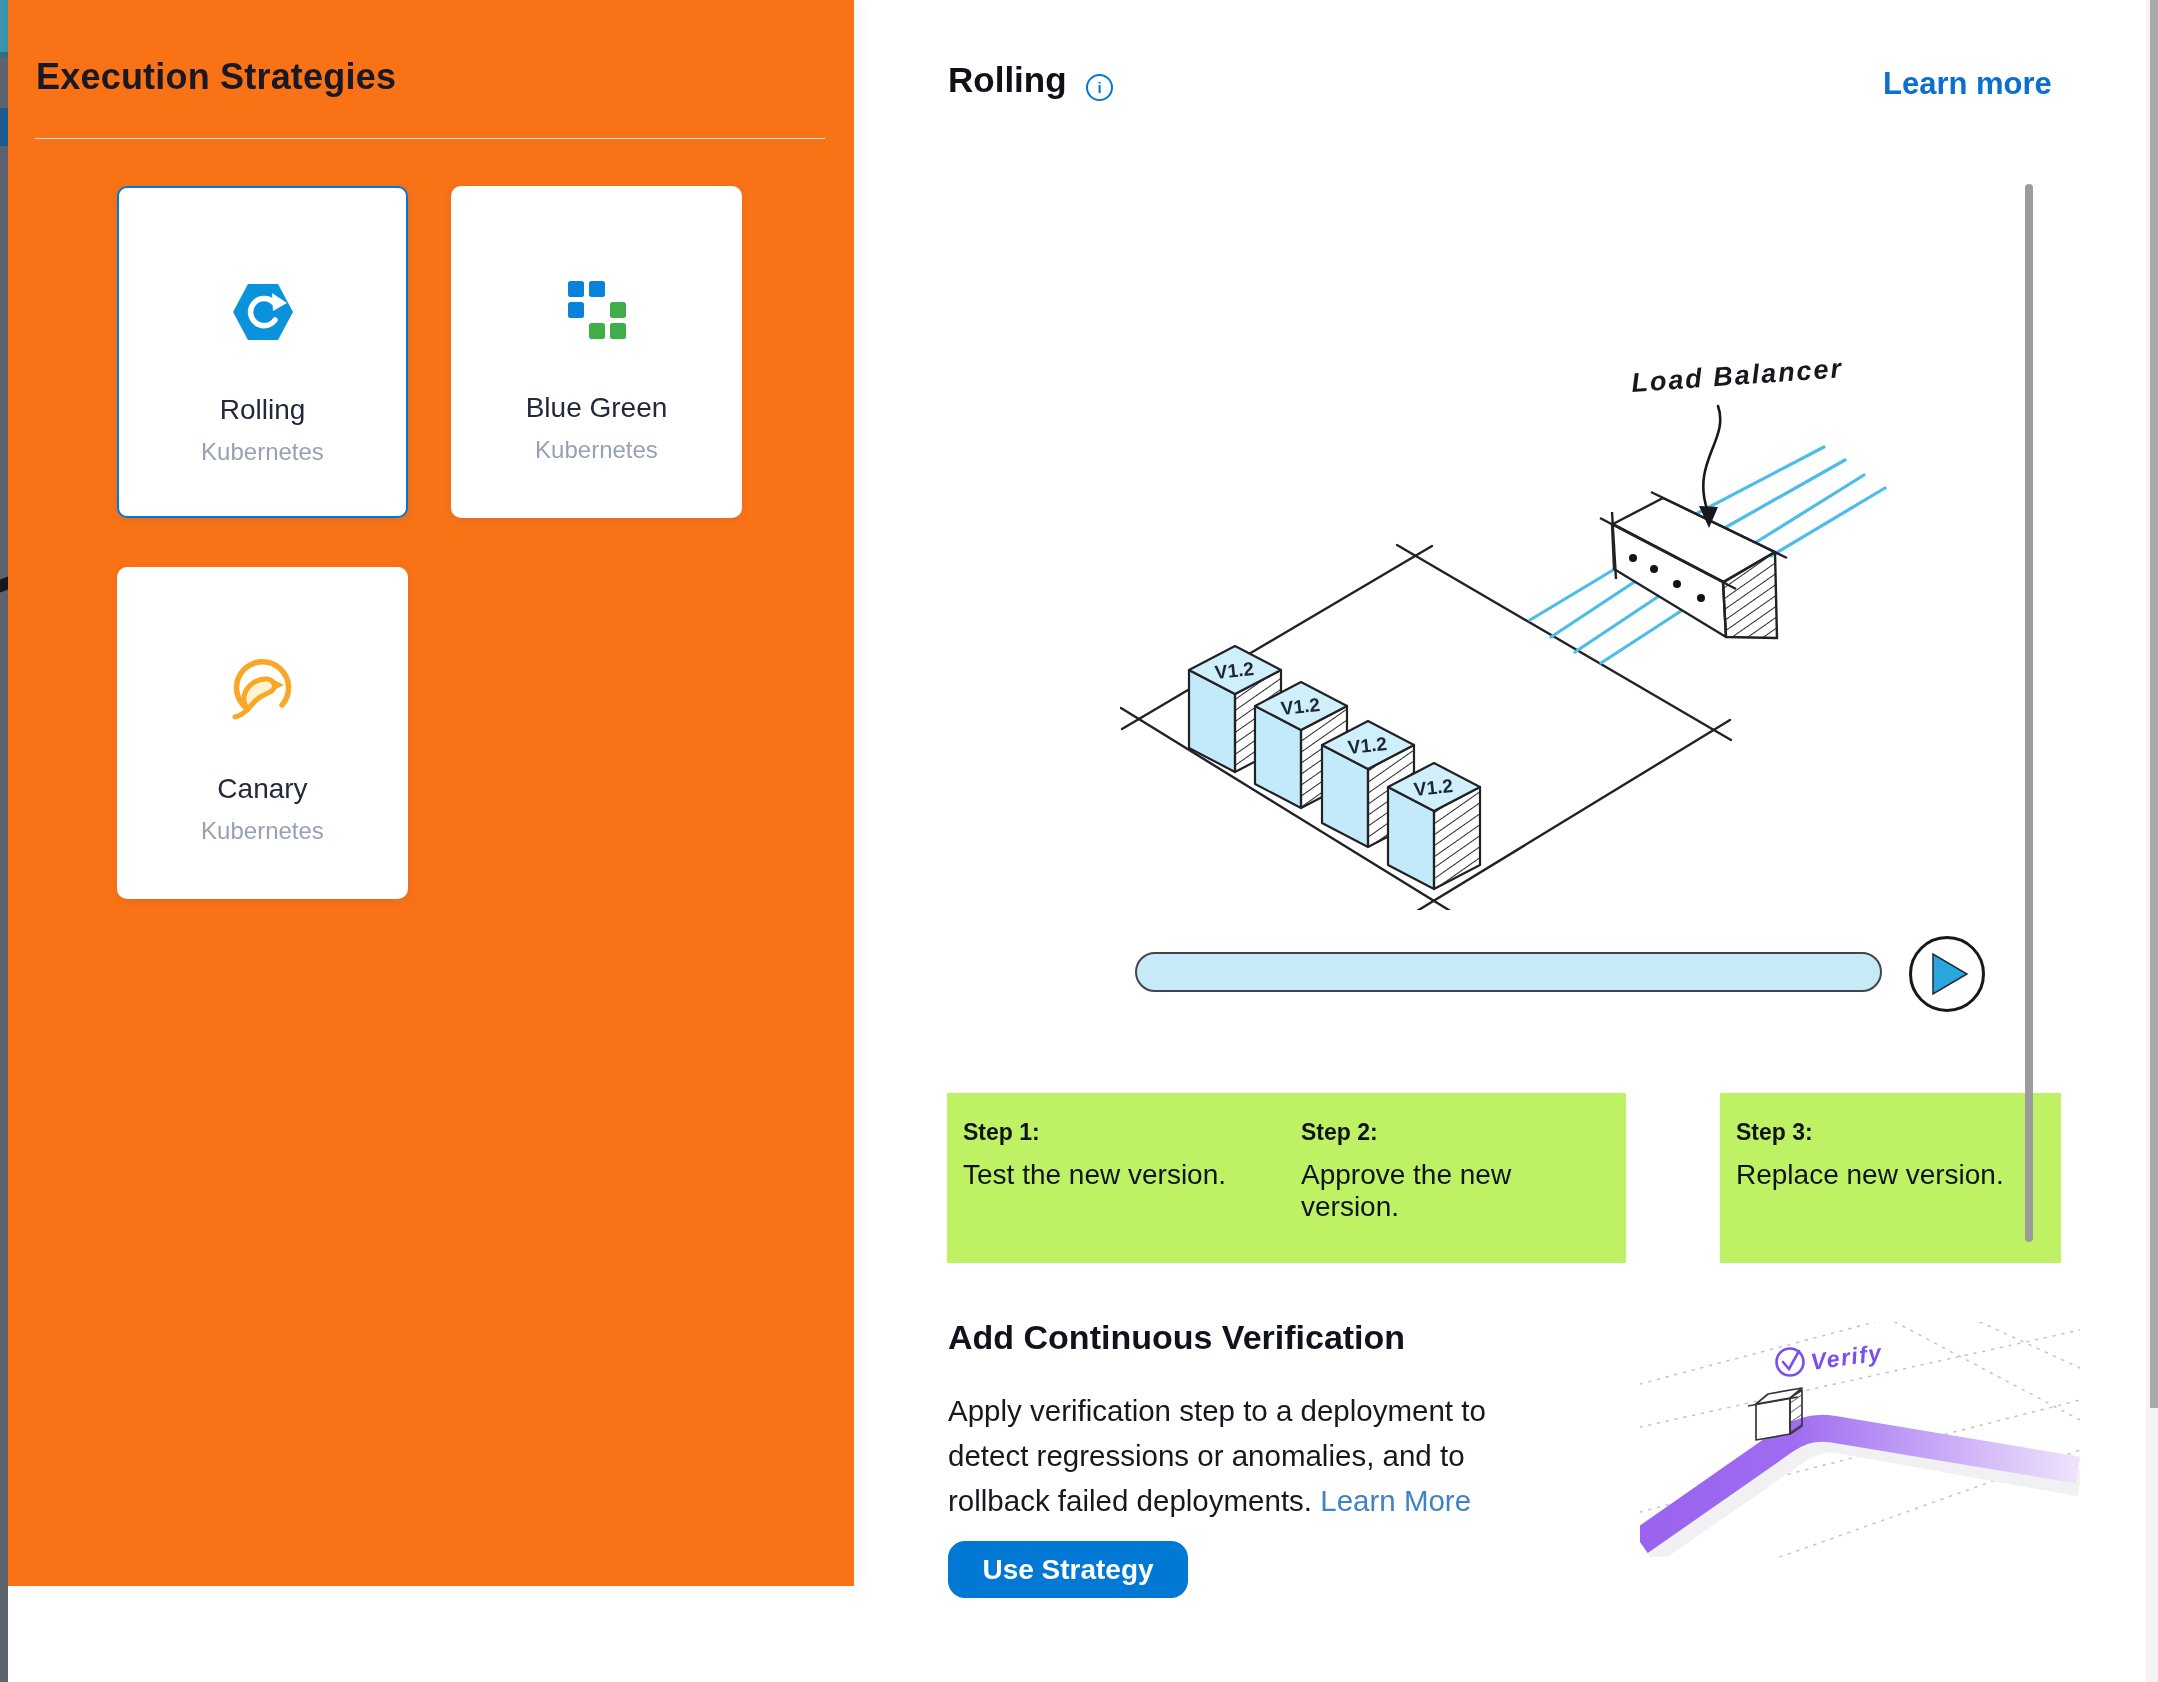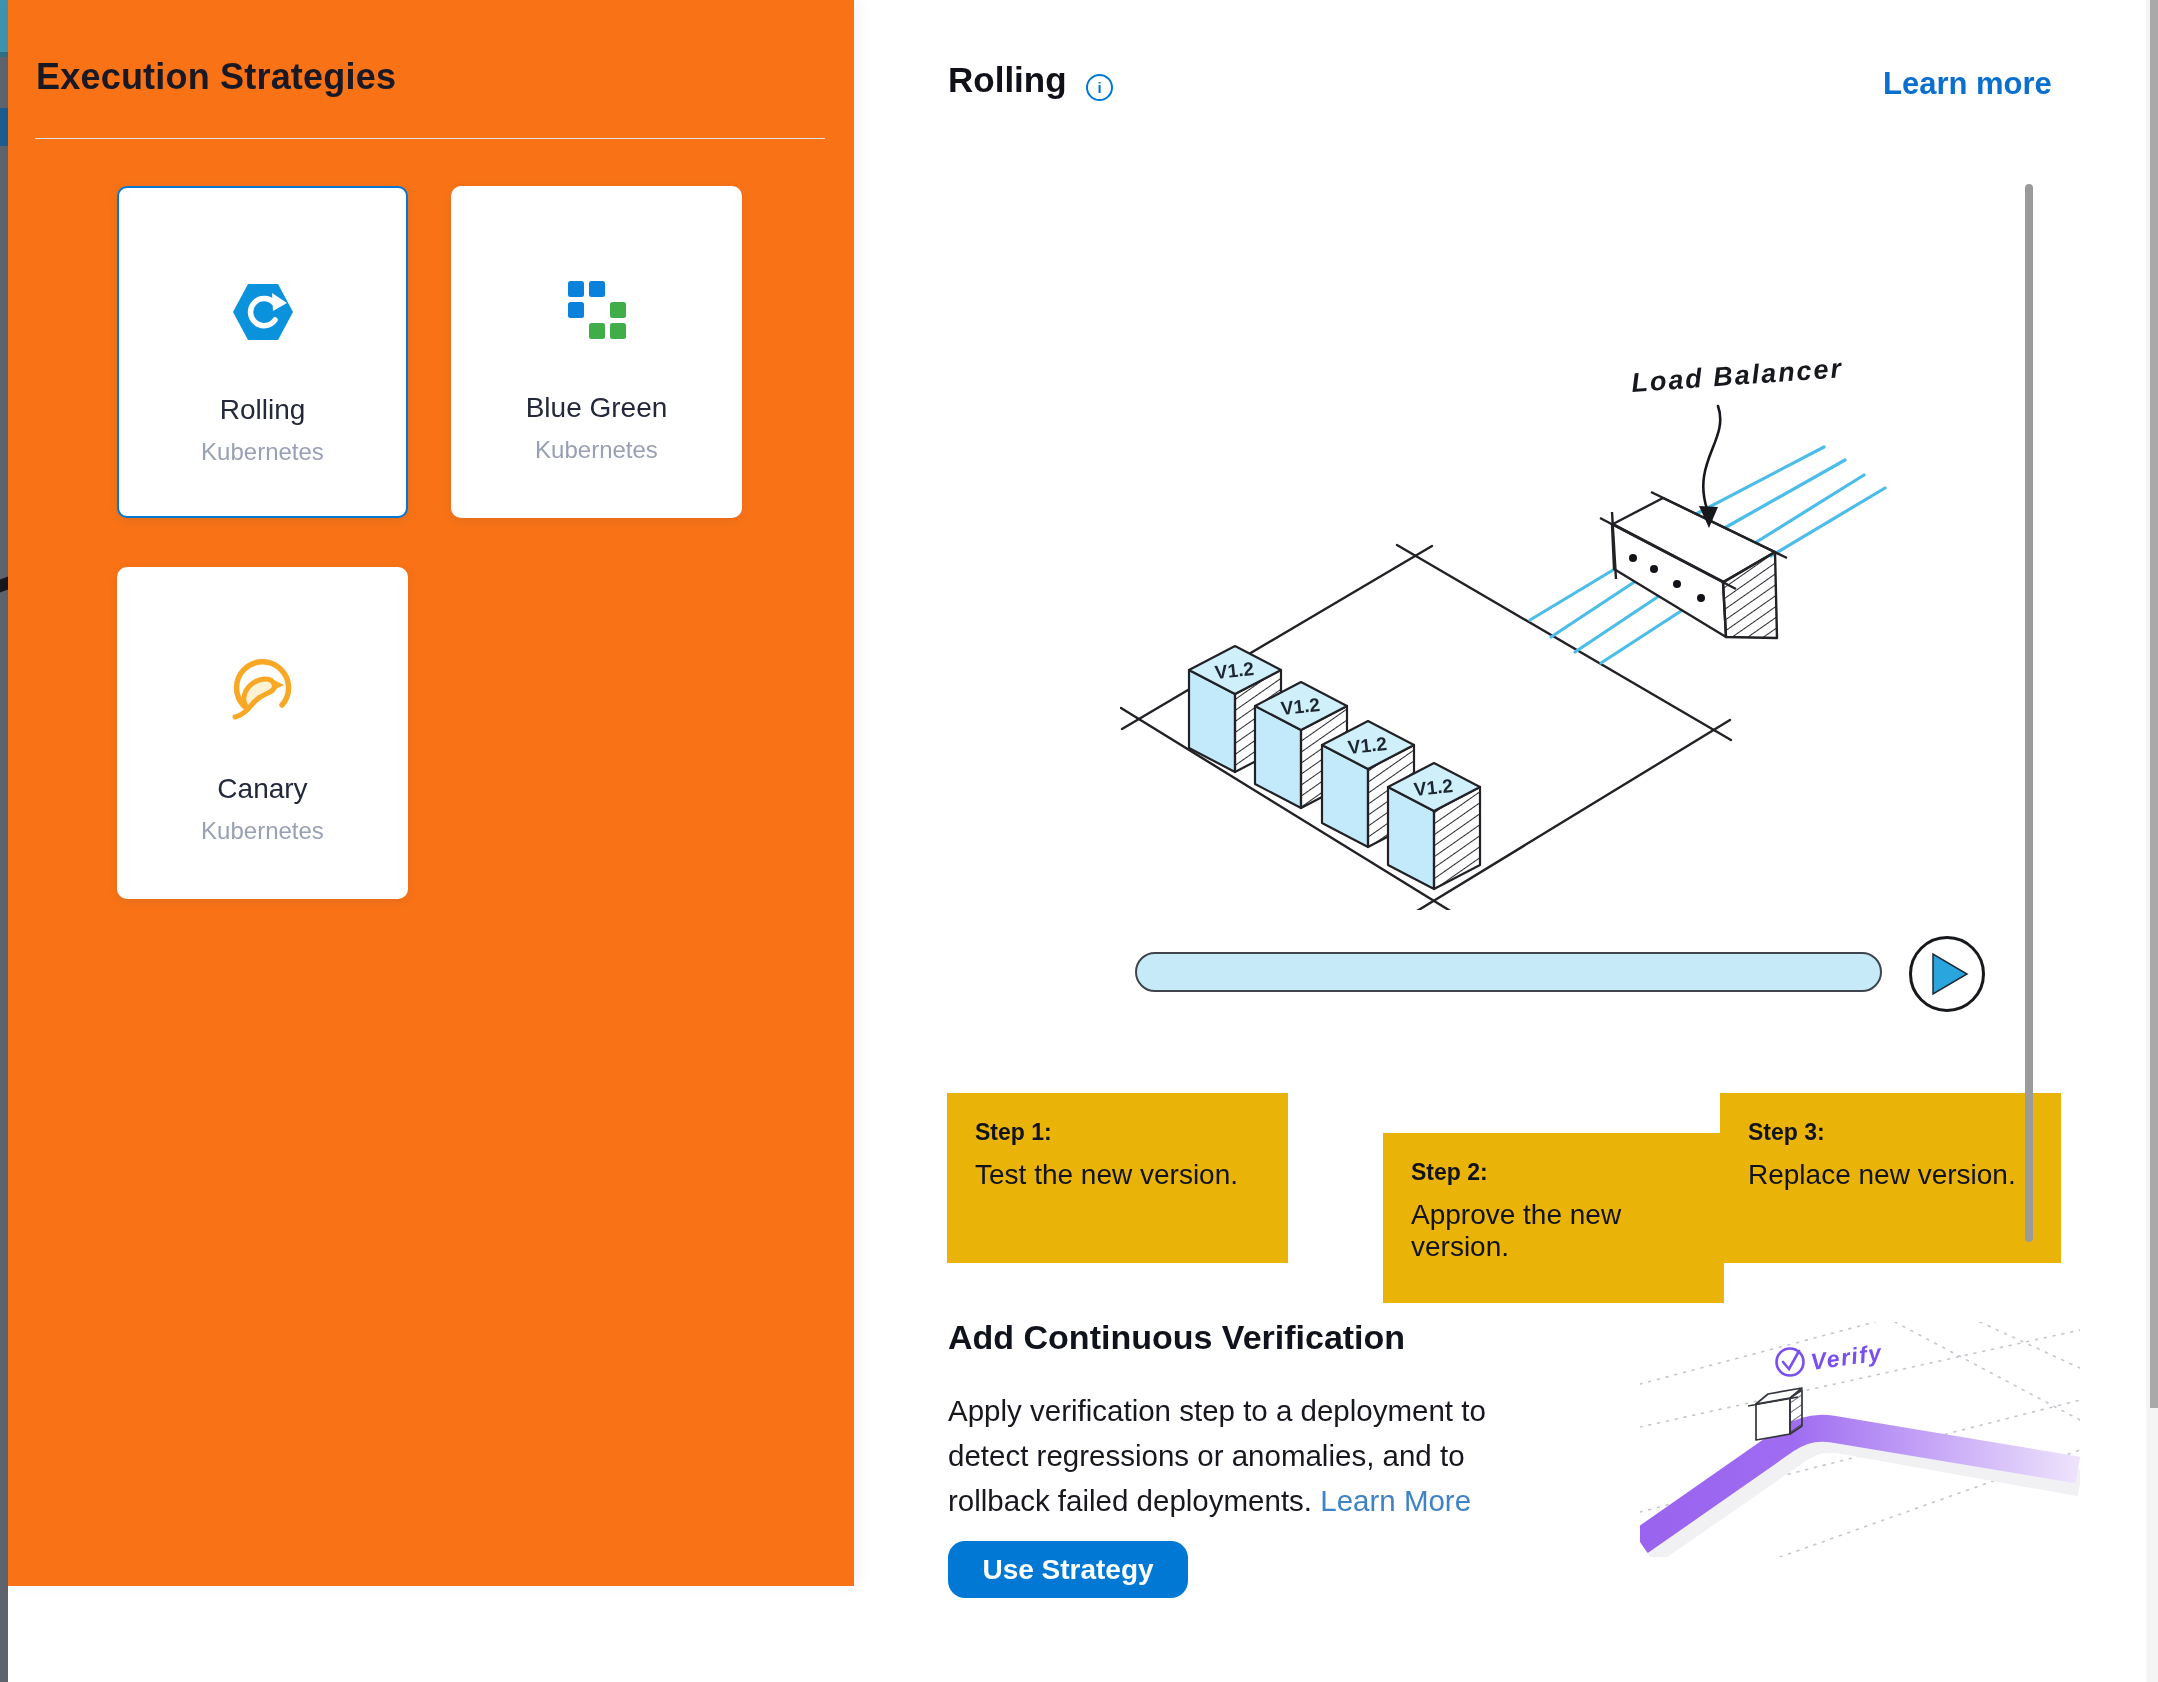--- a/index.html
+++ b/index.html
@@ -38,22 +38,22 @@
   .detail-desc { position:absolute; left:948px; top:150px; width:1080px; font-size:30px; line-height:45px; color:#17171f; }
 
   .illustration { position:absolute; left:1120px; top:340px; }
 
   .progress-bar { position:absolute; left:1135px; top:952px; width:747px; height:40px;
                   background:#c7eaf8; border:2px solid #3f454d; border-radius:20px; }
   .play-btn { position:absolute; left:1909px; top:936px; width:76px; height:76px; background:#fff;
               border:3px solid #16181c; border-radius:50%; display:flex; align-items:center; justify-content:center; cursor:pointer; }
   .play-btn svg { margin-left:6px; }
 
-  .step-box { position:absolute; top:1093px; width:341px; height:170px; background:#eab308; padding:26px 20px 0 28px; }
-  .step-box.s1 { left:947px; } .step-box.s2 { left:1383px;margin-top:40px; } .step-box.s3 { left:1720px; }
+  .step-box { position:absolute; top:1093px; width:341px; height:170px; background:#bef264; padding:26px 20px 0 16px; }
+  .step-box.s1 { left:947px; } .step-box.s2 { left:1285px; } .step-box.s3 { left:1720px; }
   .step-title { font-size:23px; font-weight:700; color:#10131c; margin-bottom:13px; }
   .step-desc { font-size:28px; color:#10131c; }
 
   .cv-title { position:absolute; left:948px; top:1318px; font-size:34px; font-weight:700; color:#10131c; }
   .cv-body { position:absolute; left:948px; top:1388px; width:614px; font-size:29.5px; line-height:45px; color:#17171f; }
   .cv-link { color:#3f82c6; cursor:pointer; }
   .use-strategy-btn { position:absolute; left:948px; top:1541px; width:240px; height:57px; background:#0278d5;
                       border:none; border-radius:17px; color:#ffffff; font-size:28px; font-weight:700;
                       font-family:"Liberation Sans", sans-serif; display:flex; align-items:center; justify-content:center; cursor:pointer; }
   .verify-illustration { position:absolute; left:1640px; top:1322px; }

